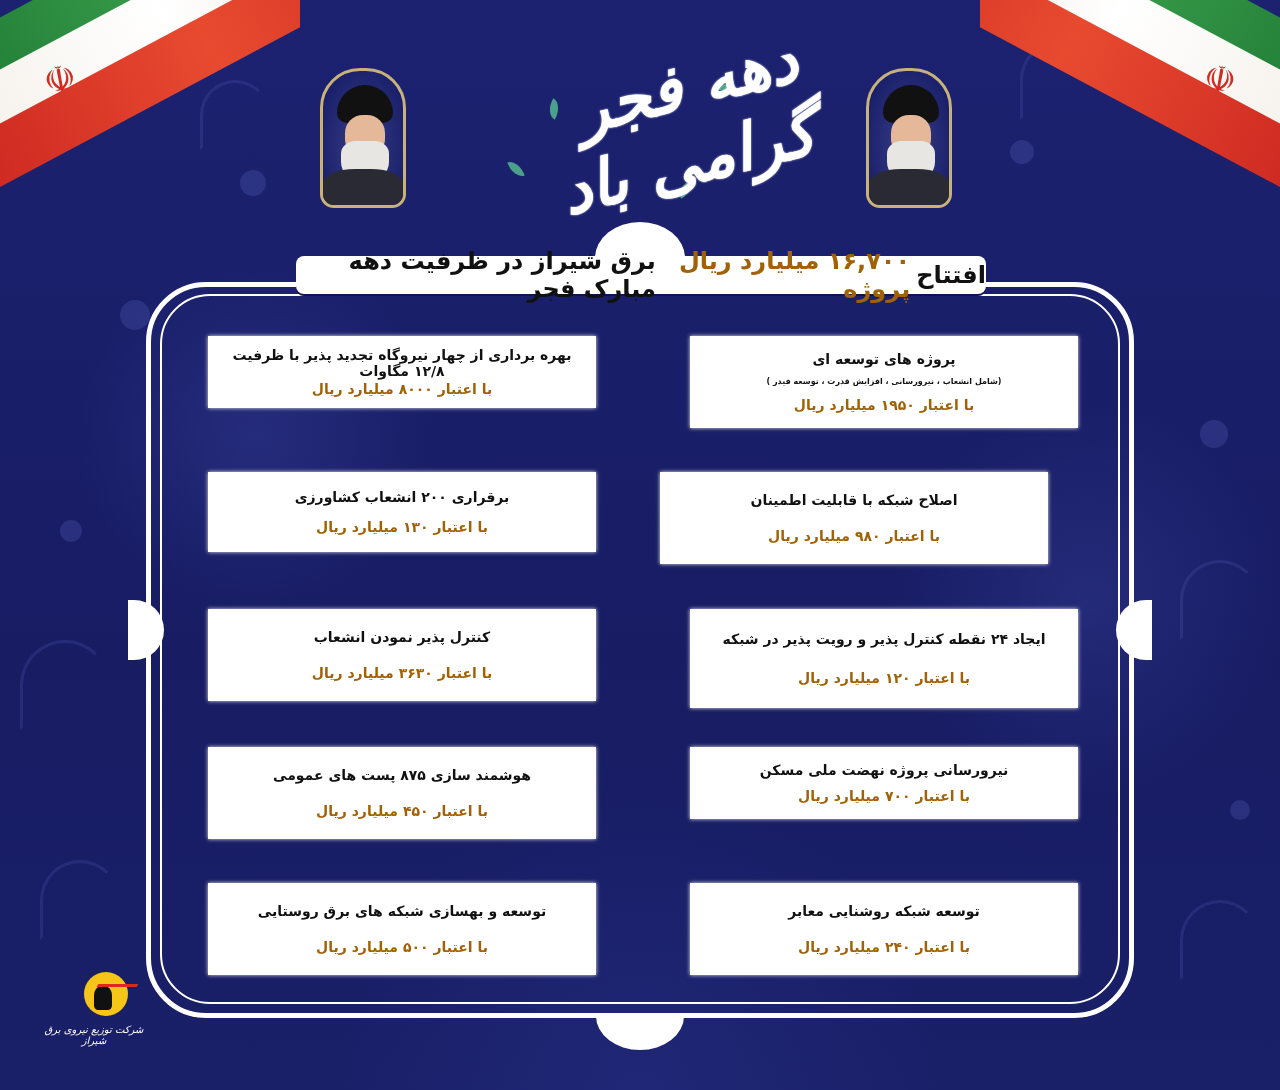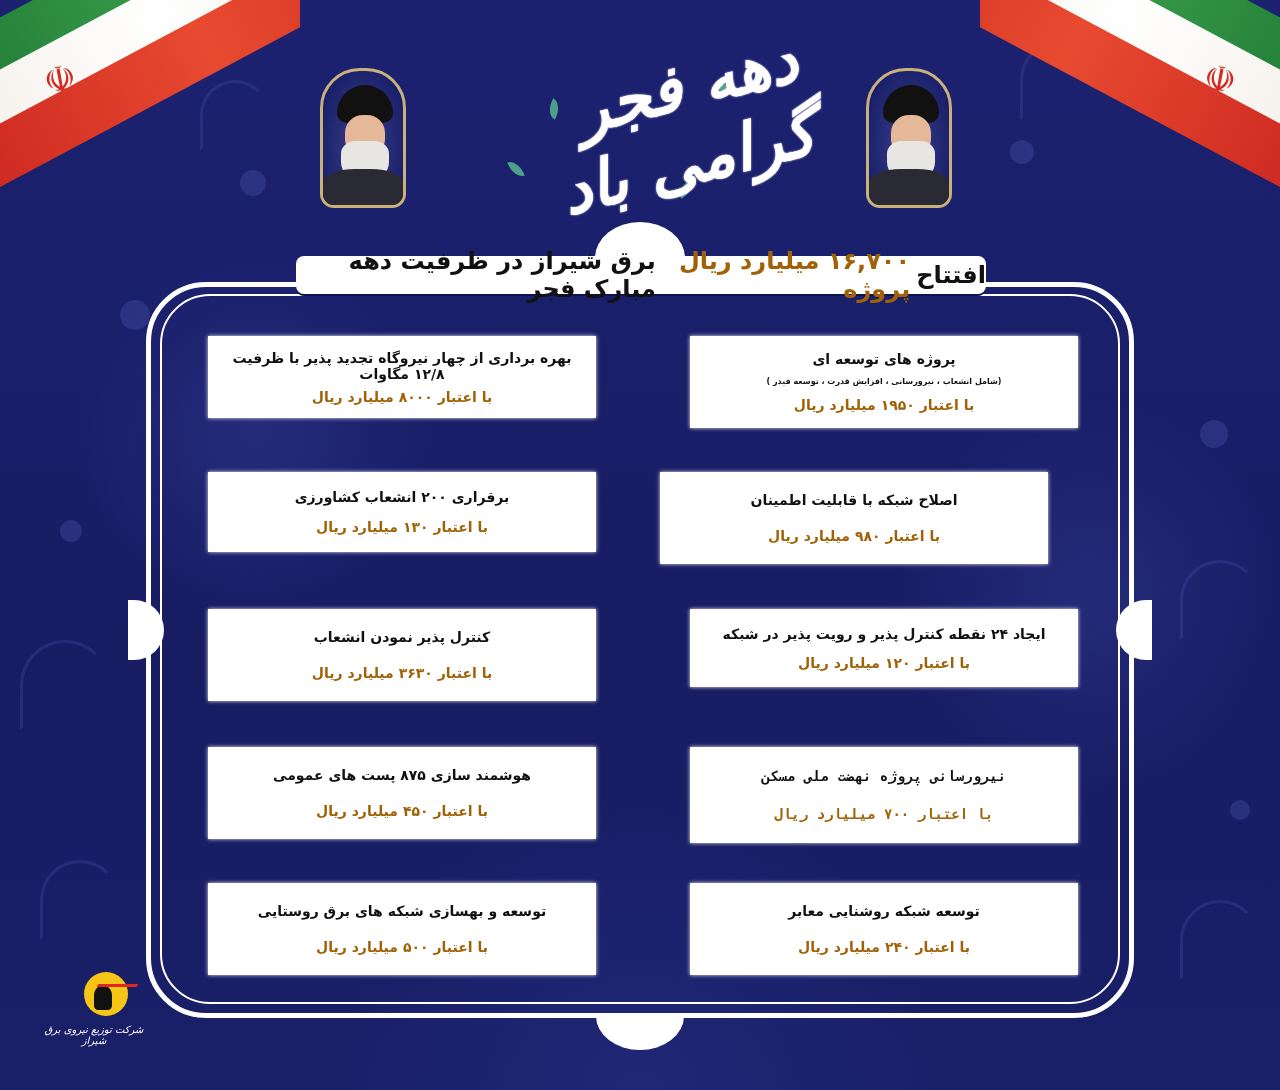--- a/index.html
+++ b/index.html
@@ -213,34 +213,34 @@
 
 <div class="card" style="left:690px;top:336px;height:92px;">
   <div class="title">پروژه های توسعه ای</div>
   <div class="note">(شامل انشعاب ، نیرورسانی ، افزایش قدرت ، توسعه فیدر )</div>
   <div class="amount">با اعتبار ۱۹۵۰ میلیارد ریال</div>
 </div>
 <div class="card" style="left:660px;top:472px;height:92px;">
   <div class="title">اصلاح شبکه با قابلیت اطمینان</div>
   <div class="amount">با اعتبار ۹۸۰ میلیارد ریال</div>
 </div>
-<div class="card" style="left:690px;top:609px;height:78px;">
+<div class="card" style="left:690px;top:609px;height:99px;">
   <div class="title">ایجاد ۲۴ نقطه کنترل پذیر و رویت پذیر در شبکه</div>
   <div class="amount">با اعتبار ۱۲۰ میلیارد ریال</div>
 </div>
-<div class="card" style="left:690px;top:747px;height:96px;font-family:Liberation Mono, monospace;">
+<div class="card" style="left:690px;top:747px;height:72px;">
   <div class="title">نیرورسانی پروژه  نهضت ملی  مسکن</div>
   <div class="amount">با اعتبار ۷۰۰ میلیارد ریال</div>
 </div>
 <div class="card" style="left:690px;top:883px;height:92px;">
   <div class="title">توسعه شبکه روشنایی معابر</div>
   <div class="amount">با اعتبار ۲۴۰ میلیارد ریال</div>
 </div>
 
-<div class="card" style="left:208px;top:336px;height:82px;">
+<div class="card" style="left:208px;top:336px;height:72px;">
   <div class="title">بهره برداری از چهار نیروگاه تجدید پذیر با ظرفیت ۱۲/۸ مگاوات</div>
   <div class="amount">با اعتبار ۸۰۰۰ میلیارد ریال</div>
 </div>
 <div class="card" style="left:208px;top:472px;height:80px;">
   <div class="title">برقراری ۲۰۰ انشعاب کشاورزی</div>
   <div class="amount">با اعتبار ۱۳۰ میلیارد ریال</div>
 </div>
 <div class="card" style="left:208px;top:609px;height:92px;">
   <div class="title">کنترل پذیر نمودن  انشعاب</div>
   <div class="amount">با اعتبار ۳۶۳۰ میلیارد ریال</div>

